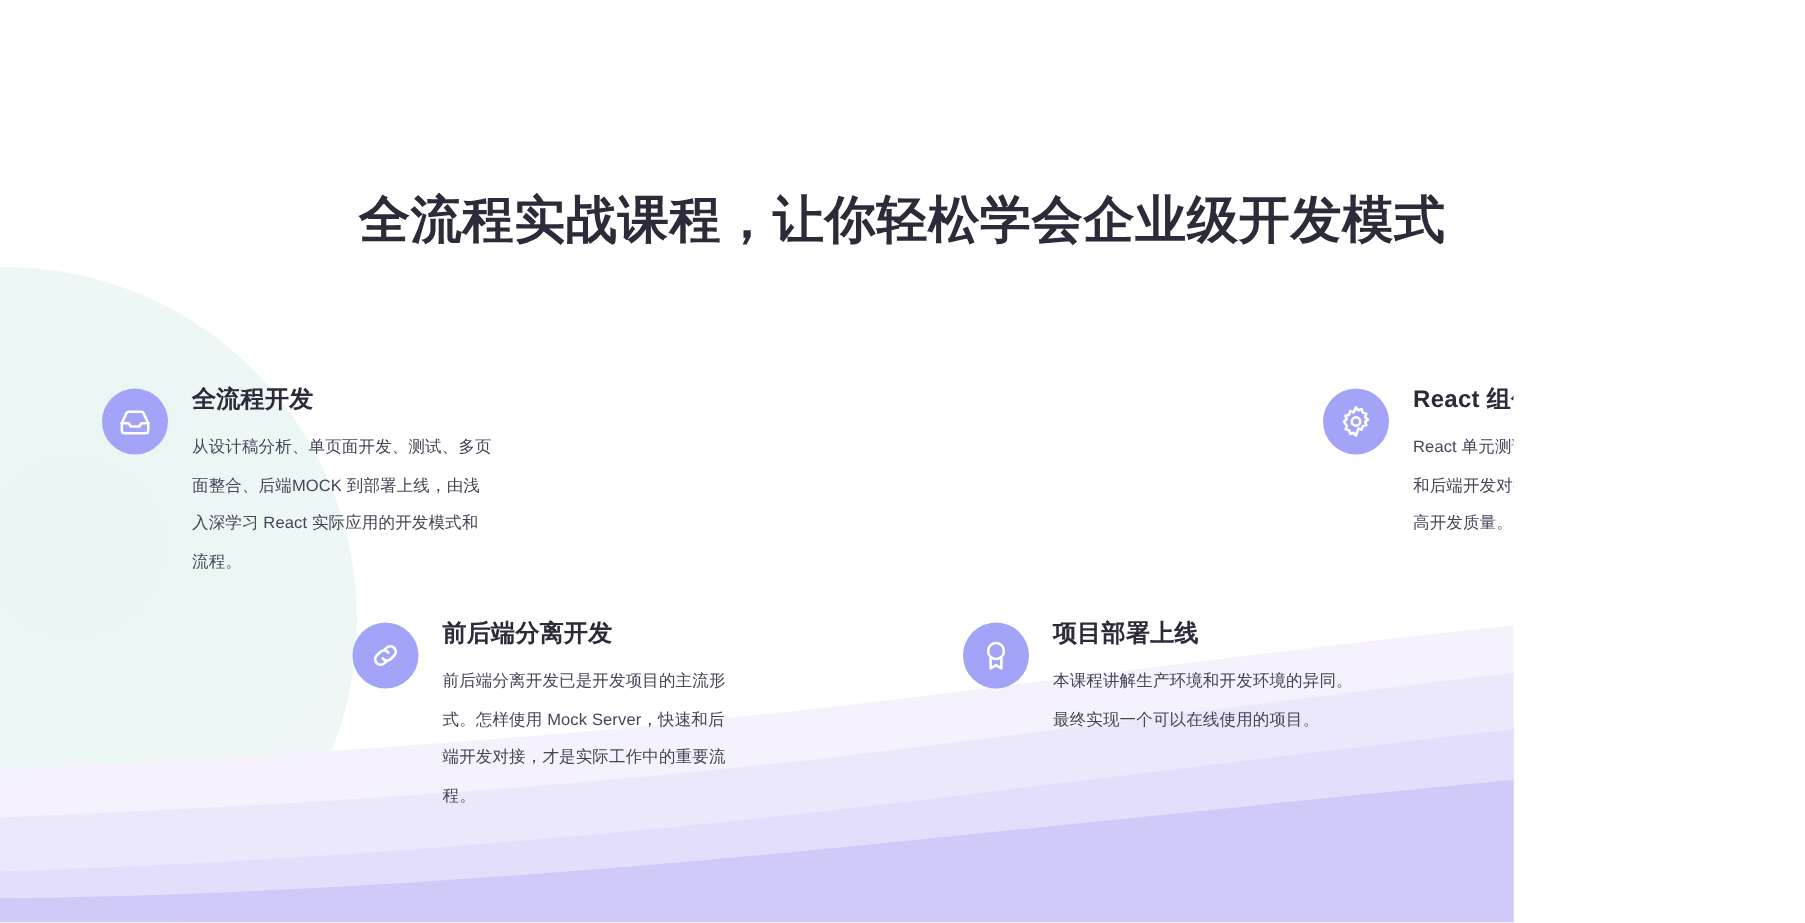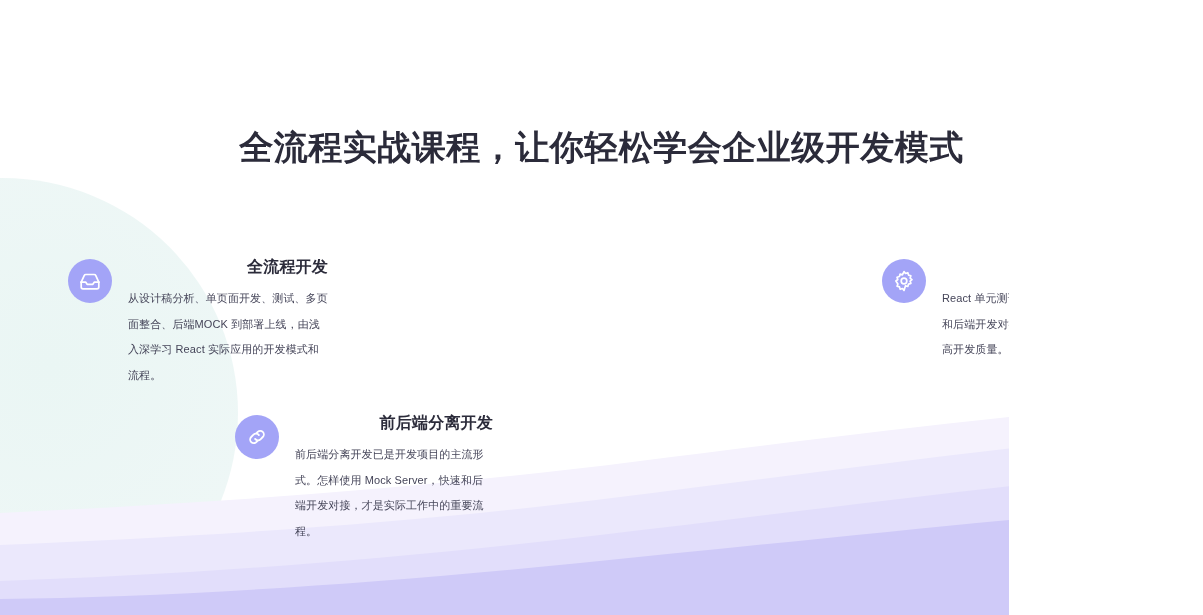--- a/index.html
+++ b/index.html
@@ -111,21 +111,20 @@
   .card-body {
     flex: 1 1 auto;
   }
   .card-title {
     margin: 0;
     font-size: 16px;
     line-height: 22px;
     font-weight: 700;
     color: #2b2b3a;
     letter-spacing: 0.2px;
-    text-align: right;
   }
   .card-desc {
     margin: 8px 0 0 0;
     font-size: 11px;
     line-height: 25.5px;
     color: #454559;
     letter-spacing: 0.1px;
   }
 
   
@@ -191,15 +190,27 @@
           <path d="M10.1 13.9a3.6 3.6 0 0 0 5.4.4l2.3-2.3a3.6 3.6 0 0 0-5.1-5.1l-1.3 1.3"></path>
           <path d="M13.9 10.1a3.6 3.6 0 0 0-5.4-.4l-2.3 2.3a3.6 3.6 0 0 0 5.1 5.1l1.3-1.3"></path>
         </svg>
       </span>
       <div class="card-body">
         <h3 class="card-title">前后端分离开发</h3>
         <p class="card-desc">前后端分离开发已是开发项目的主流形式。怎样使用 Mock Server，快速和后端开发对接，才是实际工作中的重要流程。</p>
       </div>
     </div>
 
+    <div class="card card-5">
+      <span class="card-icon">
+        <svg width="24" height="24" viewBox="0 0 24 24" fill="none" stroke="#ffffff" stroke-width="1.7" stroke-linecap="round" stroke-linejoin="round">
+          <circle cx="12" cy="9" r="5.3"></circle>
+          <path d="M8.4 13.3V20.6l3.6-2.2 3.6 2.2v-7.3"></path>
+        </svg>
+      </span>
+      <div class="card-body">
+        <h3 class="card-title">项目部署上线</h3>
+        <p class="card-desc">本课程讲解生产环境和开发环境的异同。最终实现一个可以在线使用的项目。</p>
+      </div>
+    </div>
 
   </div>
 </div>
 
 </body></html>

